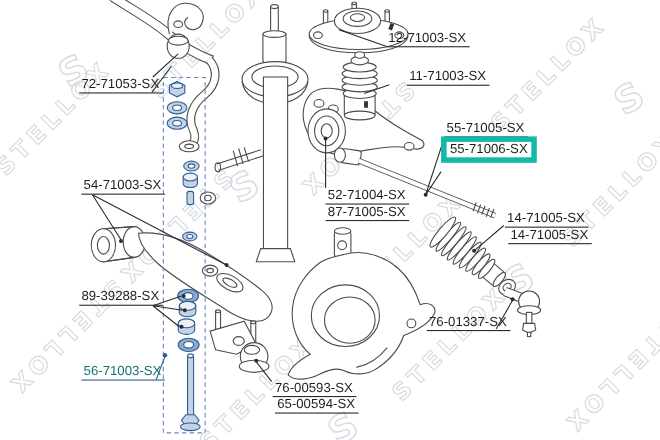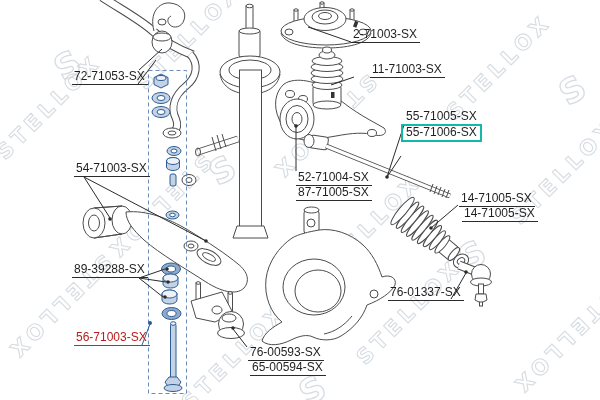--- a/index.html
+++ b/index.html
@@ -5,22 +5,22 @@
   html,body{margin:0;padding:0;background:#fff;}
   .stage{position:relative;width:600px;height:400px;background:#fff;overflow:hidden;
          font-family:"Liberation Sans",sans-serif;}
   .wm{position:absolute;inset:0;pointer-events:none;}
   .wm span{position:absolute;font:bold 21px "DejaVu Sans",sans-serif;letter-spacing:5px;
            color:transparent;-webkit-text-stroke:1.1px #cfd6dd;white-space:nowrap;opacity:.85;}
   .wm span.logo{font-size:34px;letter-spacing:0;-webkit-text-stroke:1.3px #cfd6dd;}
   svg{position:absolute;left:0;top:0;}
   .lbl{position:absolute;font-size:12px;line-height:13px;color:#1f1f1f;
        border-bottom:1px solid #2b2b2b;padding:0 3px 1px 2px;white-space:nowrap;z-index:3;}
-  .box{border:2px solid #14b8a6;padding:0 3px 1px 3px;}
-  .blue{color:#b91c1c;border-color:#2e5d94;}
+  .box{border:5px solid #14b8a6;padding:0 3px 1px 3px;}
+  .blue{color:#0f766e;border-color:#2e5d94;}
 </style>
 </head>
 <body>
 
 <div class="stage">
 
   <div class="wm">
       <span style="left: -20px; top: 95px; transform: rotate(-45deg);">STELLOX</span>
       <span style="left: 120px; top: 25px; transform: rotate(-45deg);">STELLOX</span>
       <span style="left: 255px; top: 115px; transform: rotate(135deg);">STELLOX</span>
@@ -240,21 +240,21 @@
           <circle cx="466" cy="272" r="1.8"></circle>
             <circle cx="233" cy="328" r="1.8"></circle>
         </g>
         <path d="M142,345 L150,324" stroke="#2e5d94"></path>
         <circle cx="150" cy="323" r="2" fill="#2e5d94" stroke="none"></circle>
       </g>
     </g>
   </svg>
 
   <div class="lbl" style="left:72px;top:70px">72-71053-SX</div>
-  <div class="lbl" style="left:351px;top:28px">2-71003-SX</div>
+  <div class="lbl" style="left:351px;top:28px">12-71003-SX</div>
   <div class="lbl" style="left:370px;top:63px">11-71003-SX</div>
   <div class="lbl" style="left:404px;top:110px">55-71005-SX</div>
   <div class="lbl box" style="left:401px;top:124px">55-71006-SX</div>
   <div class="lbl" style="left:74px;top:162px">54-71003-SX</div>
   <div class="lbl" style="left:296px;top:171px">52-71004-SX</div>
   <div class="lbl" style="left:296px;top:186px">87-71005-SX</div>
   <div class="lbl" style="left:459px;top:192px">14-71005-SX</div>
   <div class="lbl" style="left:462px;top:207px">14-71005-SX</div>
   <div class="lbl" style="left:72px;top:263px">89-39288-SX</div>
   <div class="lbl" style="left:388px;top:286px">76-01337-SX</div>

